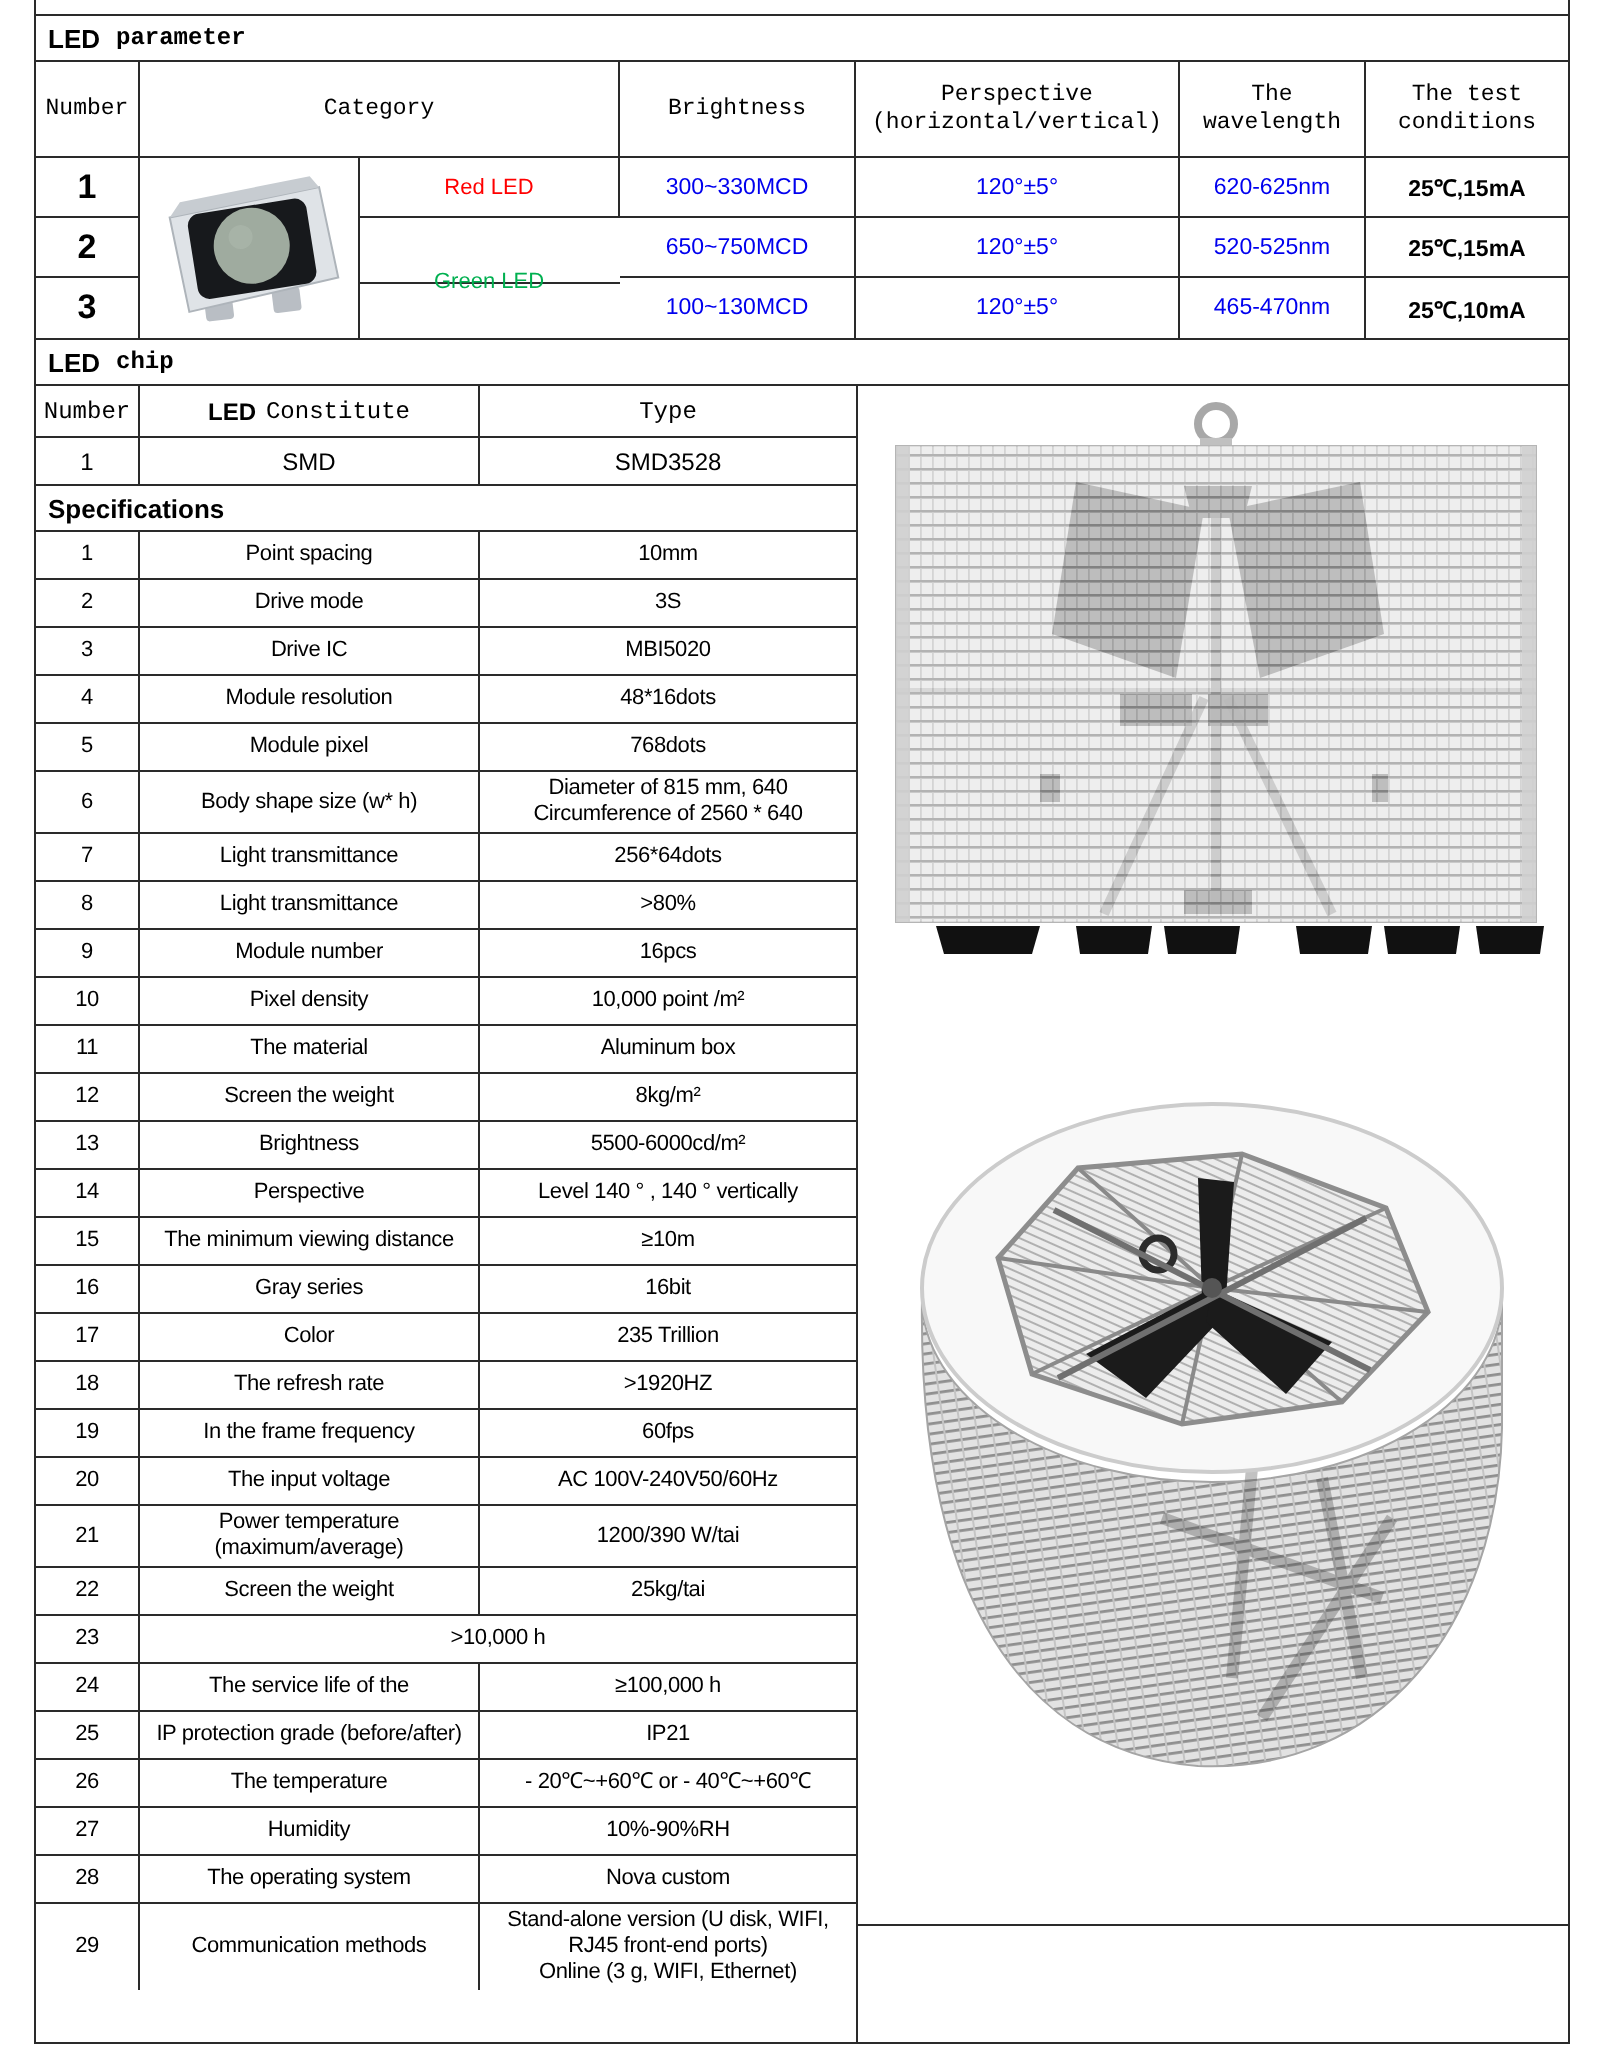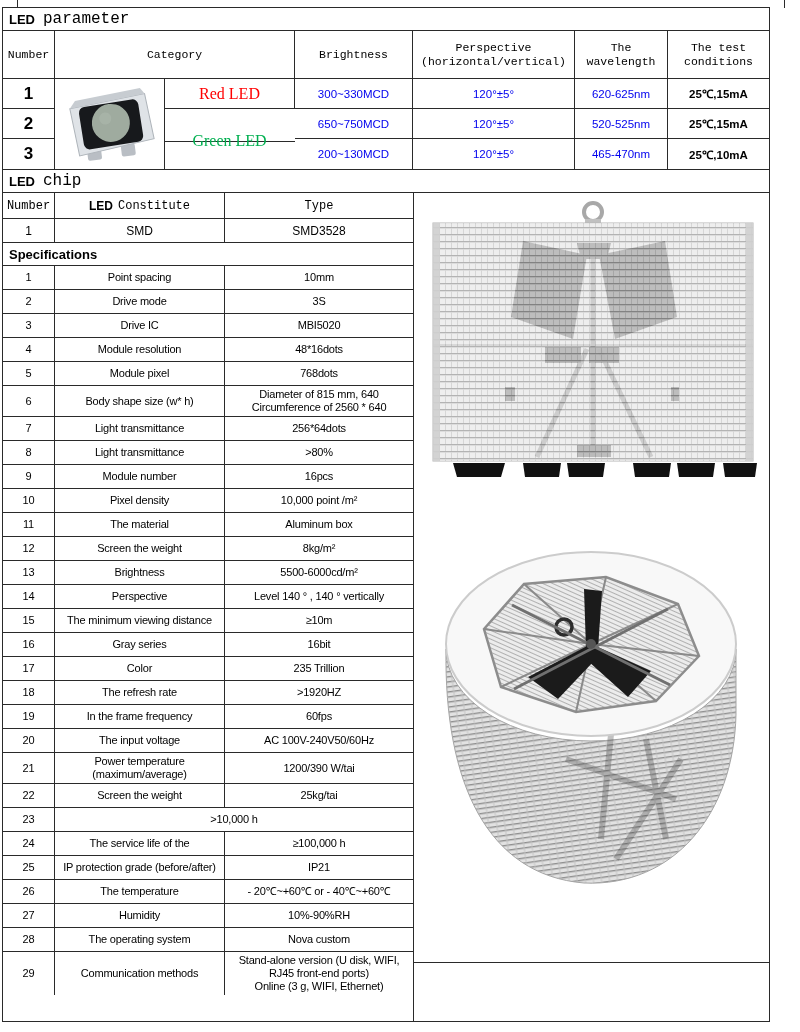--- a/index.html
+++ b/index.html
@@ -1,35 +1,35 @@
 <!DOCTYPE html>
 <html><head>
 <meta charset="utf-8">
 <style>
   html,body{margin:0;padding:0;background:#fff;}
   #page{position:relative;width:800px;height:1032px;background:#fff;overflow:hidden;
         font-family:"Liberation Sans",sans-serif;color:#000;}
   .stub{position:absolute;width:1px;height:8px;background:#2a2a2a;top:0;}
-  #wrapper{position:absolute;left:2px;top:7px;width:768px;height:1015px;
+  #wrapper{position:absolute;left:17px;top:7px;width:768px;height:1015px;
            border:1px solid #2a2a2a;box-sizing:border-box;overflow:hidden;}
   .bb{border-bottom:1px solid #2a2a2a;}
   .br{border-right:1px solid #2a2a2a;}
   
   .sec-title{height:23px;box-sizing:border-box;display:flex;align-items:center;padding-left:6px;}
   .t-bold{font-weight:bold;font-size:13px;font-family:"Liberation Sans",sans-serif;}
-  .t-mono{font-family:"Liberation Mono",monospace;font-size:16px;margin-left:8px;}
+  .t-mono{font-family:"Liberation Mono",monospace;font-size:12px;margin-left:8px;font-weight:bold;}
   
   #table1{height:139px;box-sizing:border-box;display:grid;
           grid-template-columns:52px 110px 130px 118px 162px 93px 1fr;
           grid-template-rows:48px 30px 30px 30px;}
   #table1 .cell{box-sizing:border-box;display:flex;align-items:center;justify-content:center;
                 text-align:center;}
   .hdr{font-family:"Liberation Mono",monospace;font-size:11.5px;white-space:pre-line;line-height:14px;}
   .numcell{font-weight:bold;font-size:17px;}
-  .cat{font-family:Liberation Serif, serif;font-size:16px;}
+  .cat{font-family:Liberation Sans, sans-serif;font-size:11px;}
   .bluval{font-weight:normal;font-size:11.5px;}
   .blkval{font-weight:bold;font-size:11.5px;color:#000;}
   
   #rowD{display:flex;height:828px;}
   #leftPane{width:411px;box-sizing:border-box;border-right:1px solid #2a2a2a;display:flex;flex-direction:column;}
   #rightPane{flex:1;display:flex;flex-direction:column;}
   .chiphdr{height:26px;box-sizing:border-box;display:flex;}
   .chiprow{height:24px;box-sizing:border-box;display:flex;}
   .spectitle{height:23px;box-sizing:border-box;display:flex;align-items:center;padding-left:6px;
              font-weight:bold;font-size:13px;}
@@ -97,21 +97,21 @@
       <div class="cell blkval bb" style="grid-column:7;grid-row:2">25℃,15mA</div>
 
       <div class="cell numcell br bb" style="grid-column:1;grid-row:3">2</div>
       <div class="cell cat br bb" style="grid-area: 3 / 3; color: rgb(0, 176, 80); margin-top: 32px;">Green LED</div>
       <div class="cell bluval br bb" style="grid-area: 3 / 4; color: rgb(0, 0, 238);">650~750MCD</div>
       <div class="cell bluval br bb" style="grid-area: 3 / 5; color: rgb(0, 0, 238);">120°±5°</div>
       <div class="cell bluval br bb" style="grid-area: 3 / 6; color: rgb(0, 0, 238);">520-525nm</div>
       <div class="cell blkval bb" style="grid-column:7;grid-row:3">25℃,15mA</div>
 
       <div class="cell numcell br" style="grid-column:1;grid-row:4">3</div>
-      <div class="cell bluval br" style="grid-area: 4 / 4; color: rgb(0, 0, 238);">200~130MCD</div>
+      <div class="cell bluval br" style="grid-area: 4 / 4; color: rgb(0, 0, 238);">100~130MCD</div>
       <div class="cell bluval br" style="grid-area: 4 / 5; color: rgb(0, 0, 238);">120°±5°</div>
       <div class="cell bluval br" style="grid-area: 4 / 6; color: rgb(0, 0, 238);">465-470nm</div>
       <div class="cell blkval" style="grid-column:7;grid-row:4">25℃,10mA</div>
     </div>
 
     <div class="sec-title bb">
       <span class="t-bold">LED</span>
       <span class="t-mono">chip</span>
     </div>
 

